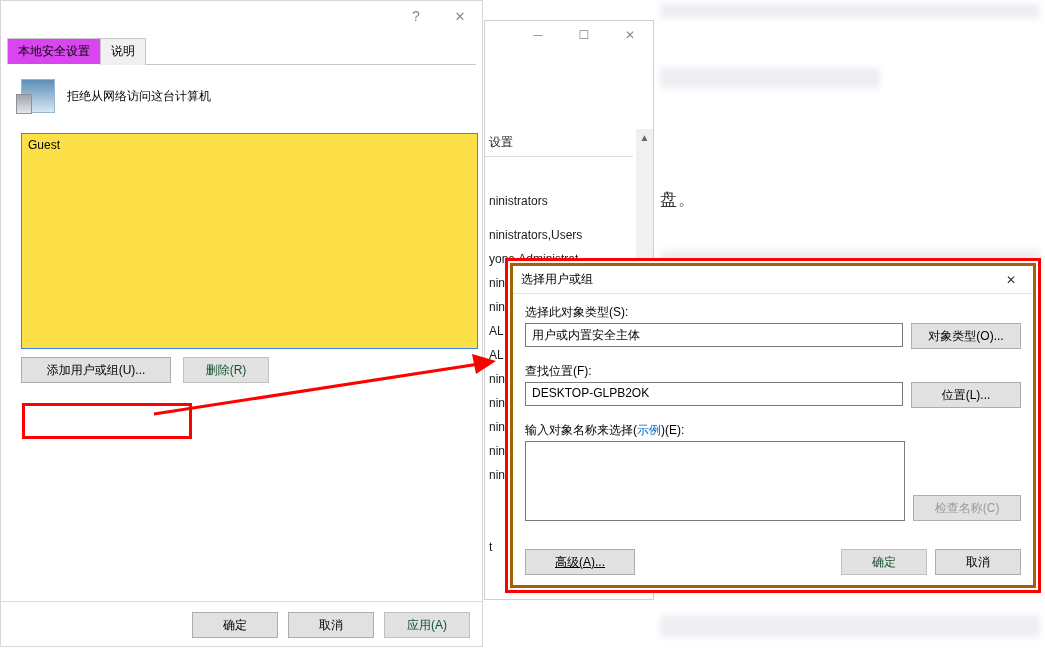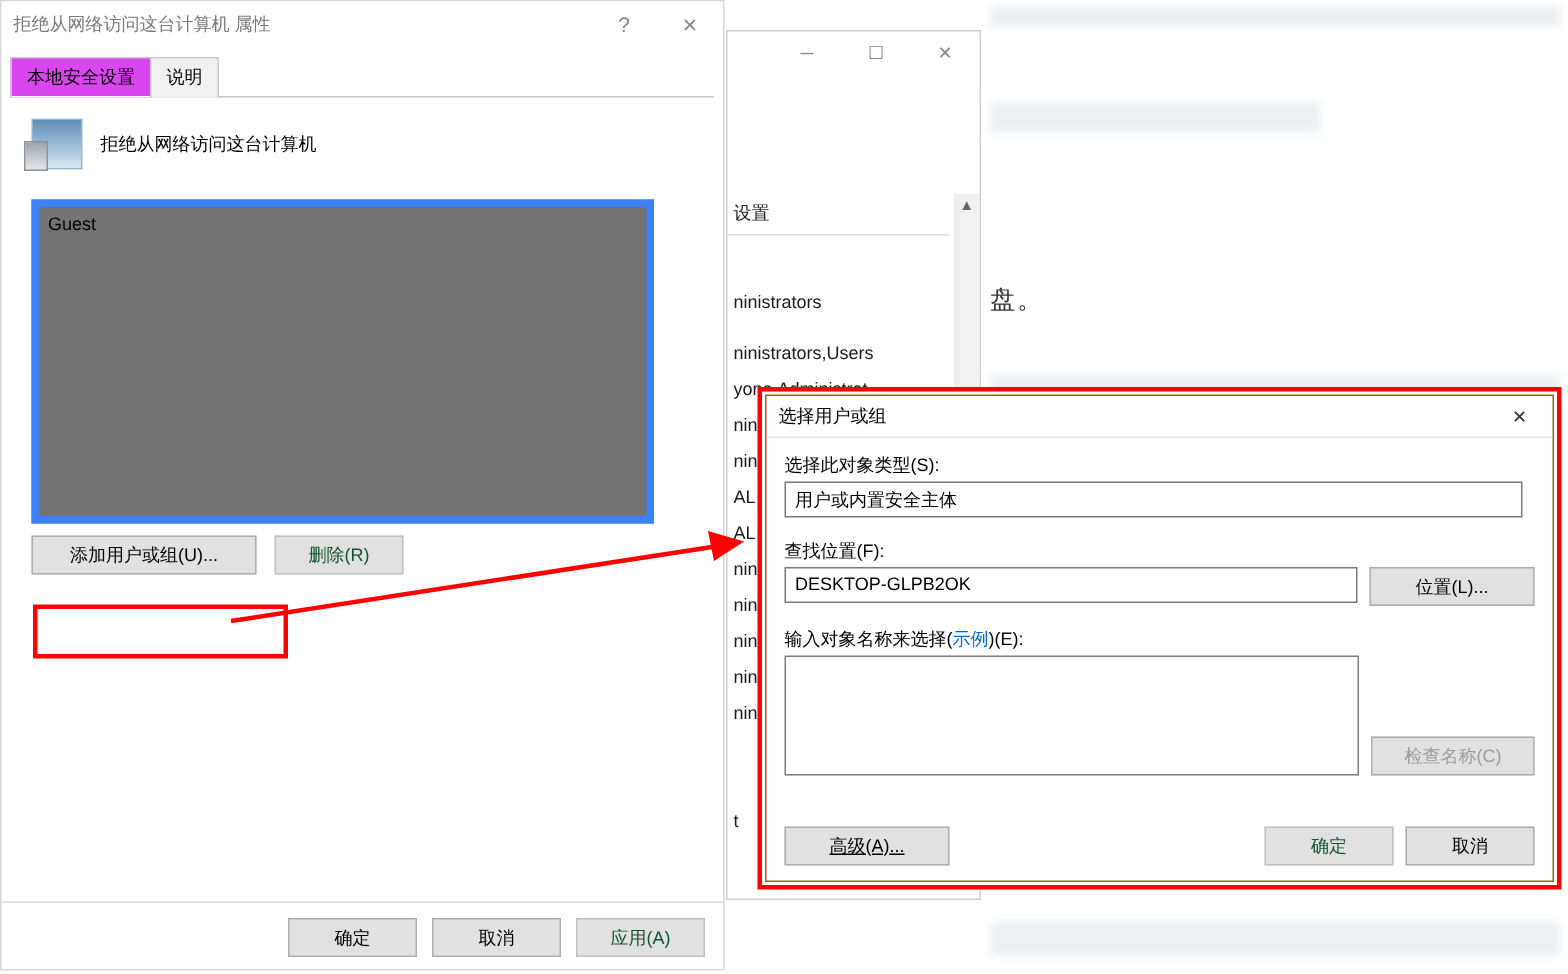--- a/index.html
+++ b/index.html
@@ -77,24 +77,24 @@
     content: "";
     position: absolute;
     bottom: -2px; left: -6px;
     width: 14px; height: 18px;
     background: linear-gradient(#a0a4ab, #e4e6ea);
     border: 1px solid #8e9197;
   }
 
   .userlist {
     margin: 10px 20px 0 20px;
-    width: 415px; height: 216px;
-    border: 5px solid #3b82f6;
+    width: 457px; height: 216px;
+    border: 1px solid #3b82f6;
     padding: 4px 6px;
-    background: #737373;
+    background: #fde047;
     overflow: auto;
   }
 
   .add-del-row {
     margin: 8px 20px 0 20px;
     display: flex;
     gap: 12px;
   }
 
   .win-btn {
@@ -191,21 +191,21 @@
   .sel-dialog {
     position: absolute;
     left: 505px; top: 258px;
     width: 536px; height: 335px;
     border: 3px solid #ff0000;
     background: #fff;
   }
   .sel-inner {
     position: absolute;
     inset: 2px;
-    border: 1px solid #a16207;
+    border: 3px solid #a16207;
   }
   .sel-title {
     height: 28px;
     display: flex; align-items: center;
     padding-left: 8px;
     border-bottom: 1px solid #e3e3e3;
     position: relative;
   }
   .sel-close {
     position: absolute; right: 0; top: 0;
@@ -300,21 +300,20 @@
   <div class="bg-scroll">
     <div class="arr top">▲</div>
     <div class="arr bot">▼</div>
   </div>
 </div>
 
 <div class="right-cn">盘。</div>
 
 <div class="props-dialog">
   <div class="titlebar">
-    <span>拒绝从网络访问这台计算机 属性</span>
     <div class="tb-right">
       <div class="tb-btn help">?</div>
       <div class="tb-btn">✕</div>
     </div>
   </div>
 
   <div class="tabs">
     <div class="tab active">本地安全设置</div>
     <div class="tab">说明</div>
   </div>
@@ -353,20 +352,21 @@
     <div class="sel-title">
       <span>选择用户或组</span>
       <div class="sel-close">✕</div>
     </div>
     <div class="sel-body">
       <div class="label">
         <span>选择此对象类型(S):</span>
       </div>
       <div class="field-row">
         <div class="field-box">用户或内置安全主体</div>
+        <div class="side-btn">对象类型(O)...</div>
       </div>
 
       <div class="label">
         <span>查找位置(F):</span>
       </div>
       <div class="field-row">
         <div class="field-box">DESKTOP-GLPB2OK</div>
         <div class="side-btn">位置(L)...</div>
       </div>
 

